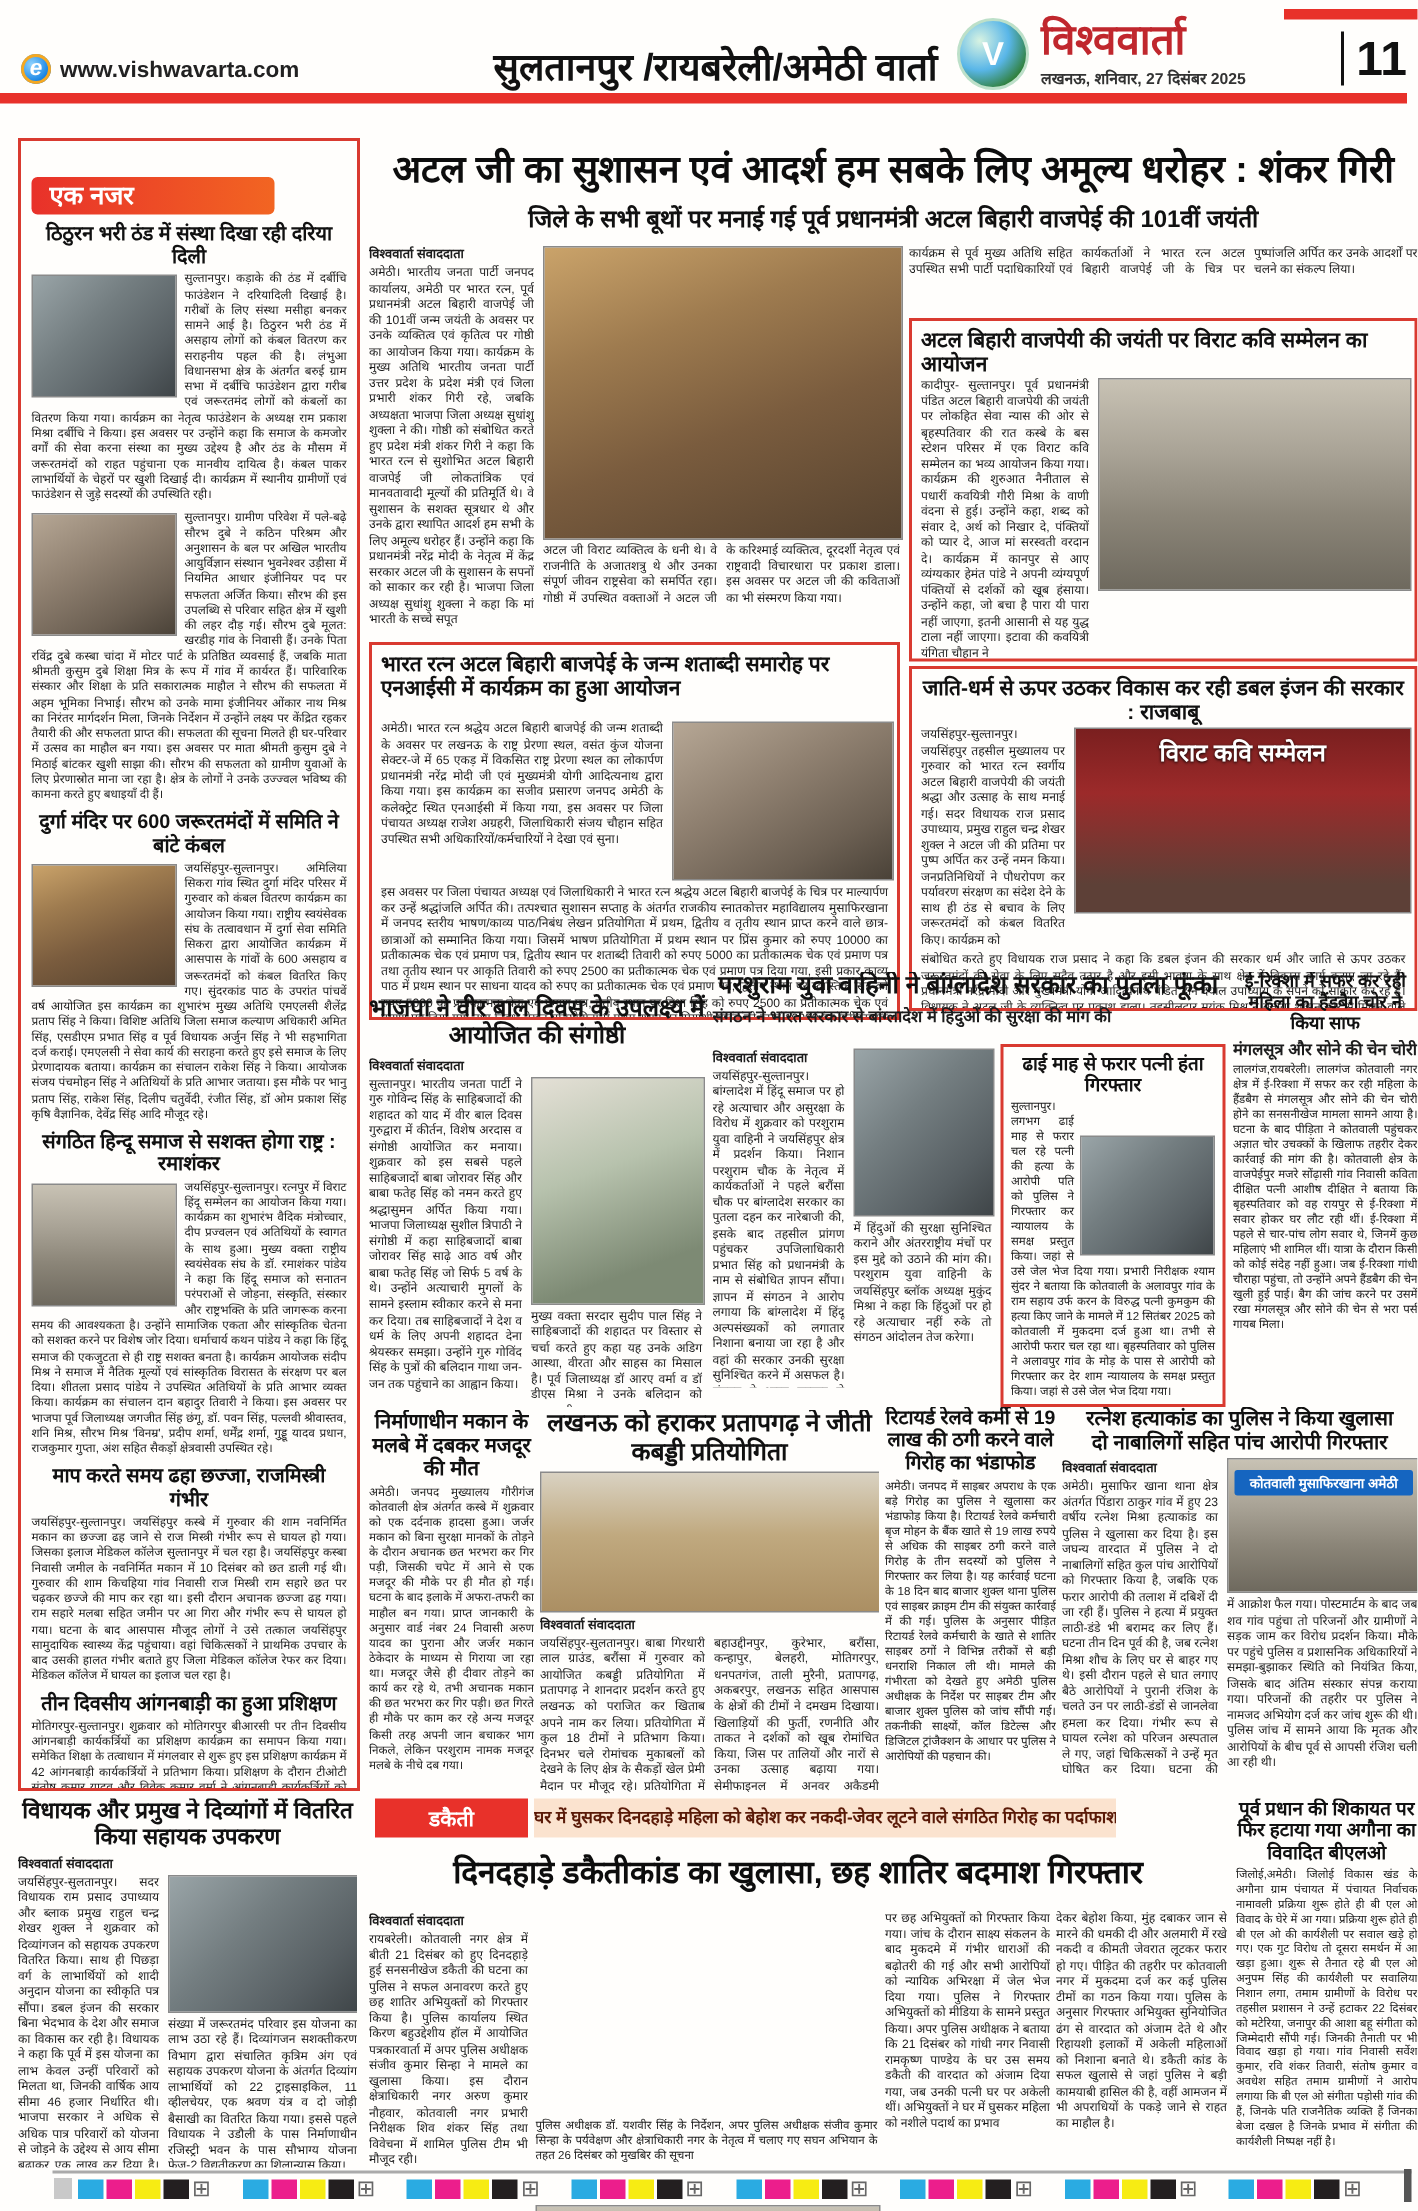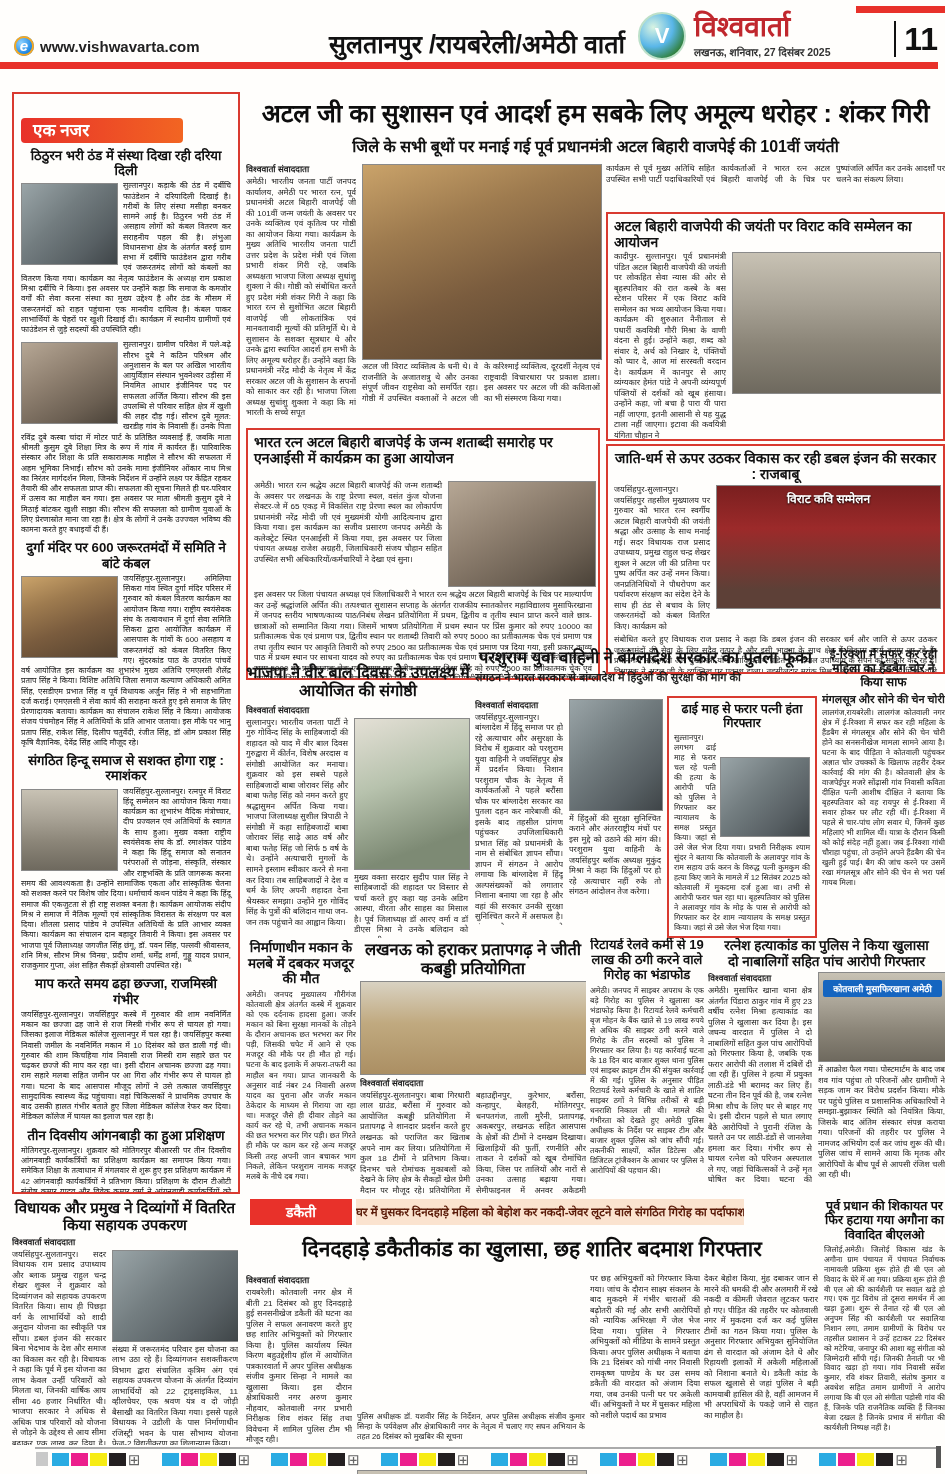--- a/index.html
+++ b/index.html
@@ -37,21 +37,21 @@
   .rbox{border:2px solid #d93a30;background:#fffefc;}
   .ph{border:1px solid #8a8a8a;position:relative;flex:none;}
   .ph-warm{background:linear-gradient(160deg,#caa36a,#9e7b4f 30%,#7a5c3e 60%,#55422f);}
   .ph-street{background:linear-gradient(180deg,#c8c2b4,#a9a396 35%,#8b8578 65%,#6e695e);}
   .ph-crowd{background:linear-gradient(135deg,#9aa5a8,#737d80 40%,#575f63 75%,#3f4548);}
   .ph-indoor{background:linear-gradient(150deg,#b6a795,#8f8070 40%,#6b5f52 75%,#4a4238);}
   .ph-ground{background:linear-gradient(180deg,#d9d2c2,#c0a97f 45%,#ab8f63);}
   .ph-stage{background:linear-gradient(180deg,#7a1f1f,#9c2a2a 35%,#5d4037 85%);}
   .ph-portrait{background:linear-gradient(160deg,#e4e0d6,#b7c2ad 40%,#7d8a74 80%);}
   .ph-label{position:absolute;left:0;right:0;top:4px;margin:0 auto;width:90%;text-align:center;
-            color:#fff;font-weight:bold;font-size:12px;text-shadow:0 1px 2px #000;}
+            color:#fff;font-weight:bold;font-size:16px;text-shadow:0 1px 2px #000;}
   .sign-bar{position:absolute;left:3%;right:3%;top:8%;background:#1565c0;color:#fff;font-weight:bold;
             font-size:9px;text-align:center;padding:2px 0;border-radius:2px;}
   .row{display:flex;gap:6px;}
 
   
   #eknajar{position:absolute;left:12px;top:92px;width:228px;height:1102px;border:2px solid #d93a30;
            padding:24px 7px;box-sizing:border-box;overflow:hidden;background:#fffefc;}
   .ek-banner{width:150px;height:25px;border-radius:4px;background:linear-gradient(90deg,#e8312a,#f26522);
              color:#fff;font-weight:bold;font-size:17px;line-height:25px;padding-left:12px;margin-bottom:5px;}
   .ek-story h4{margin:4px 0 3px 0;font-size:13.2px;text-align:center;line-height:1.15;color:#111;}

